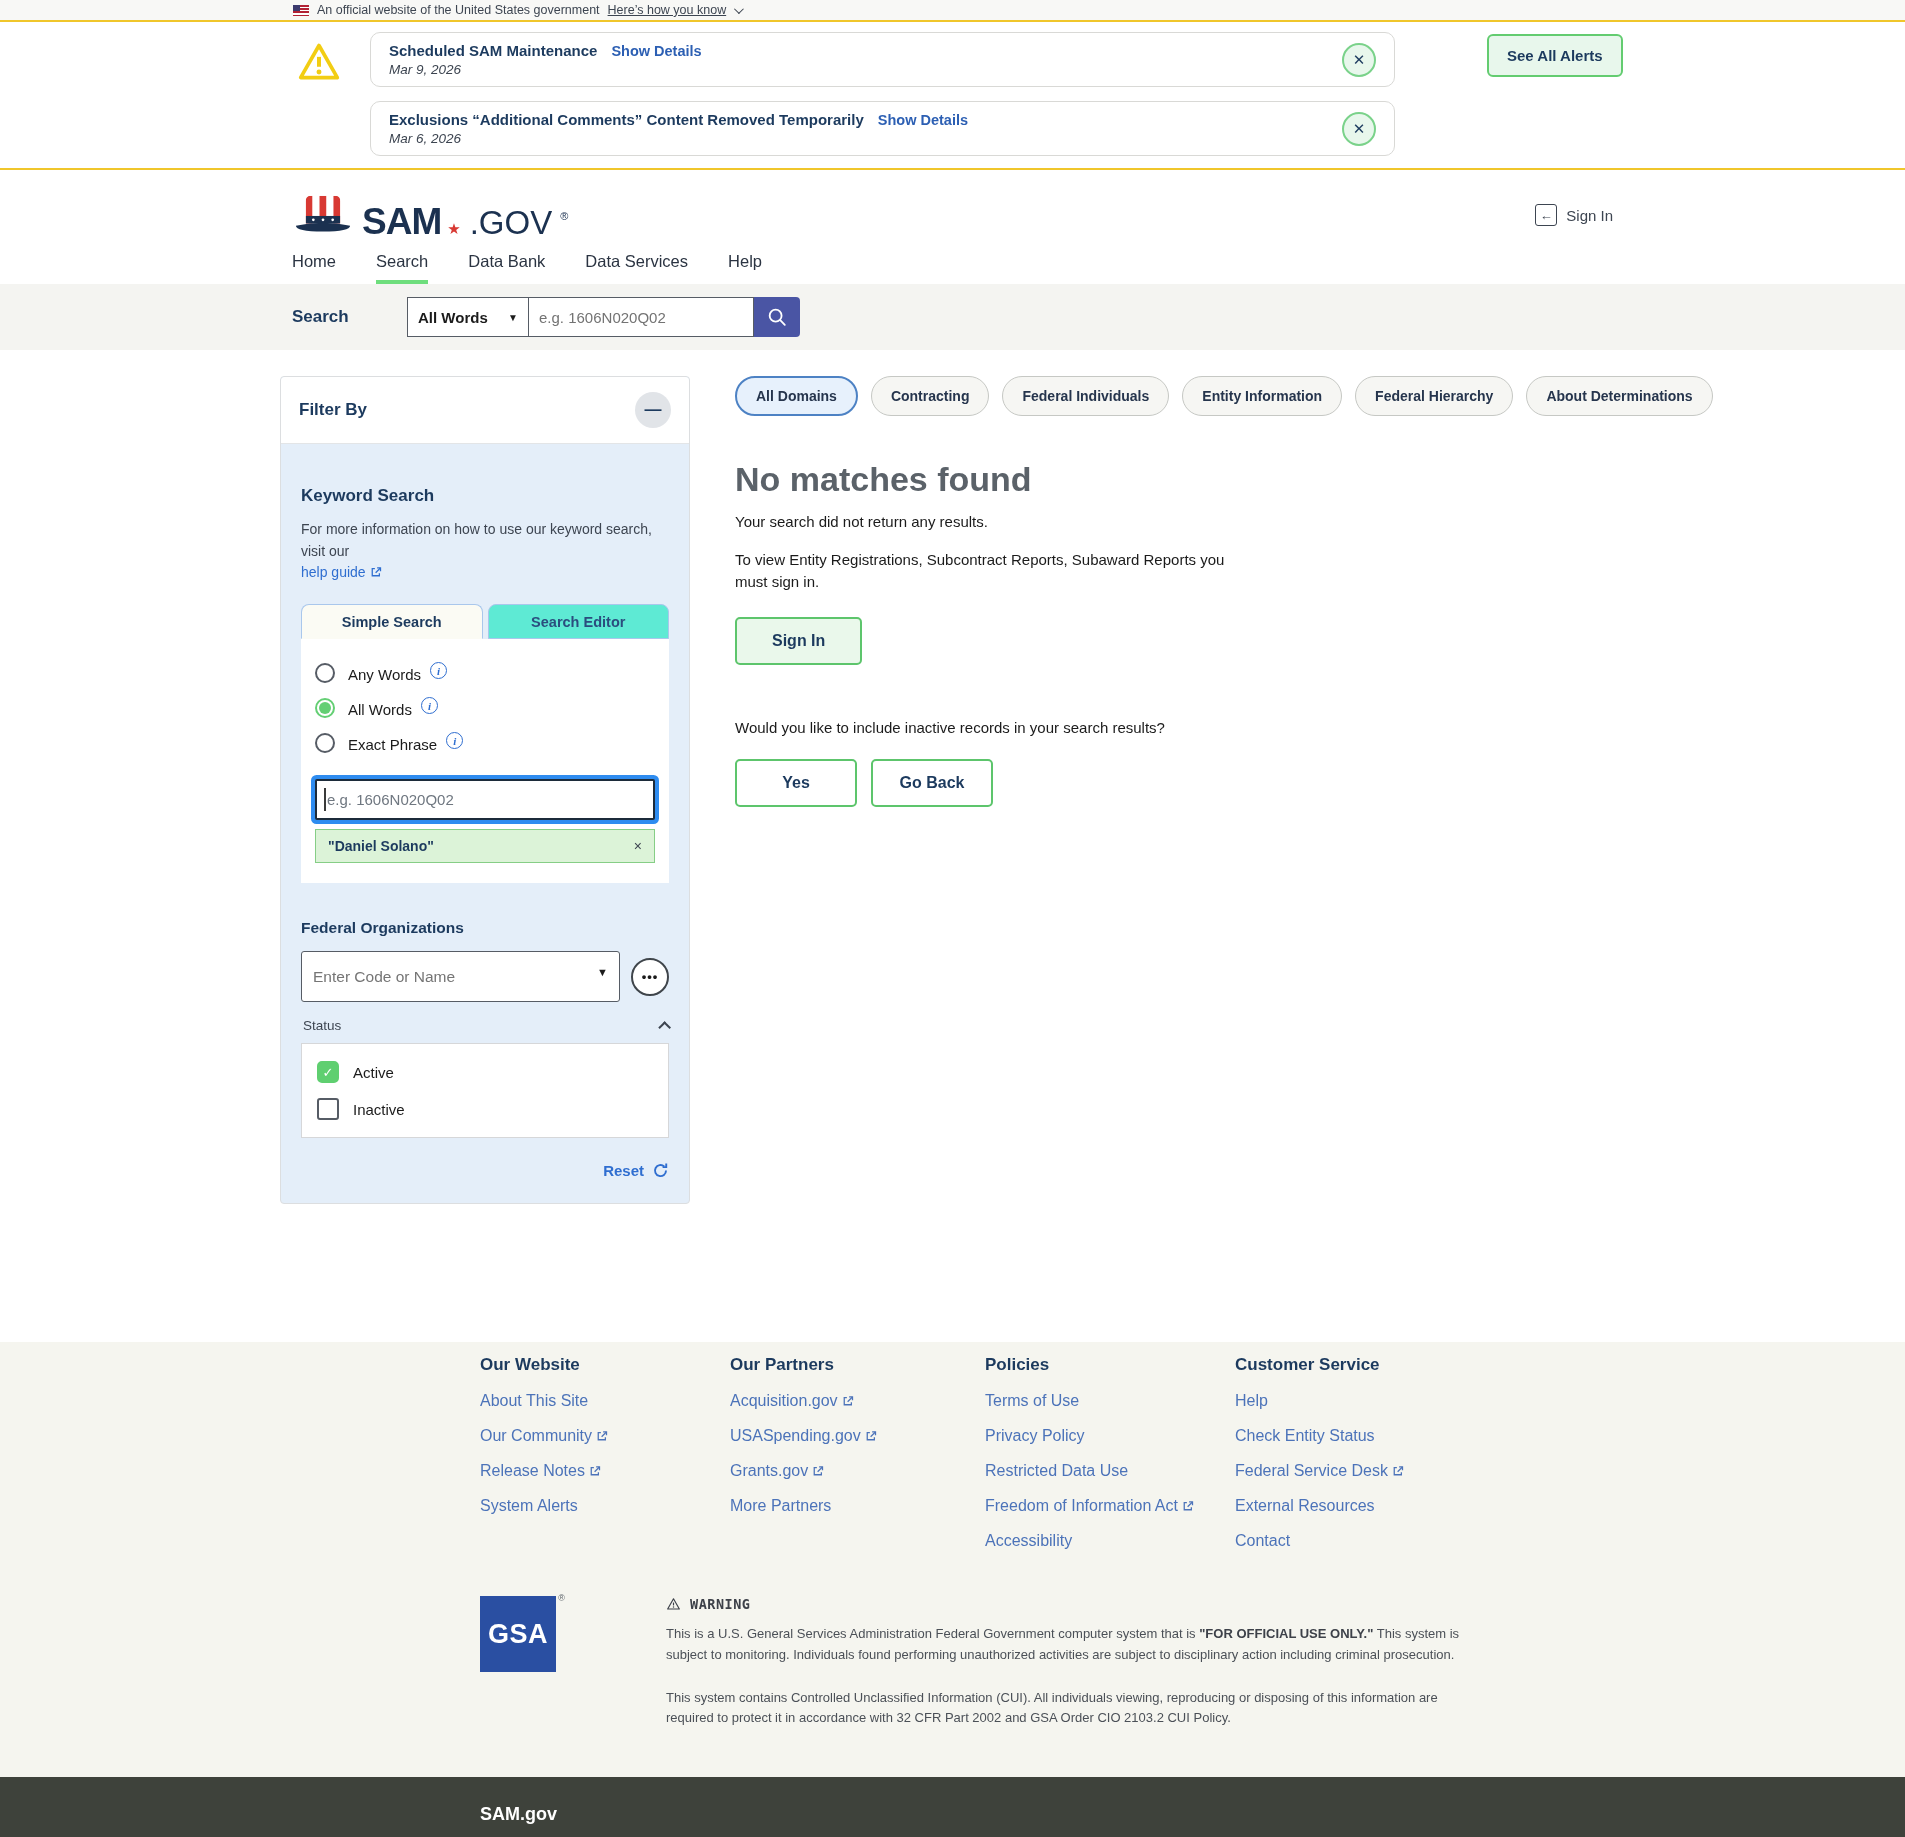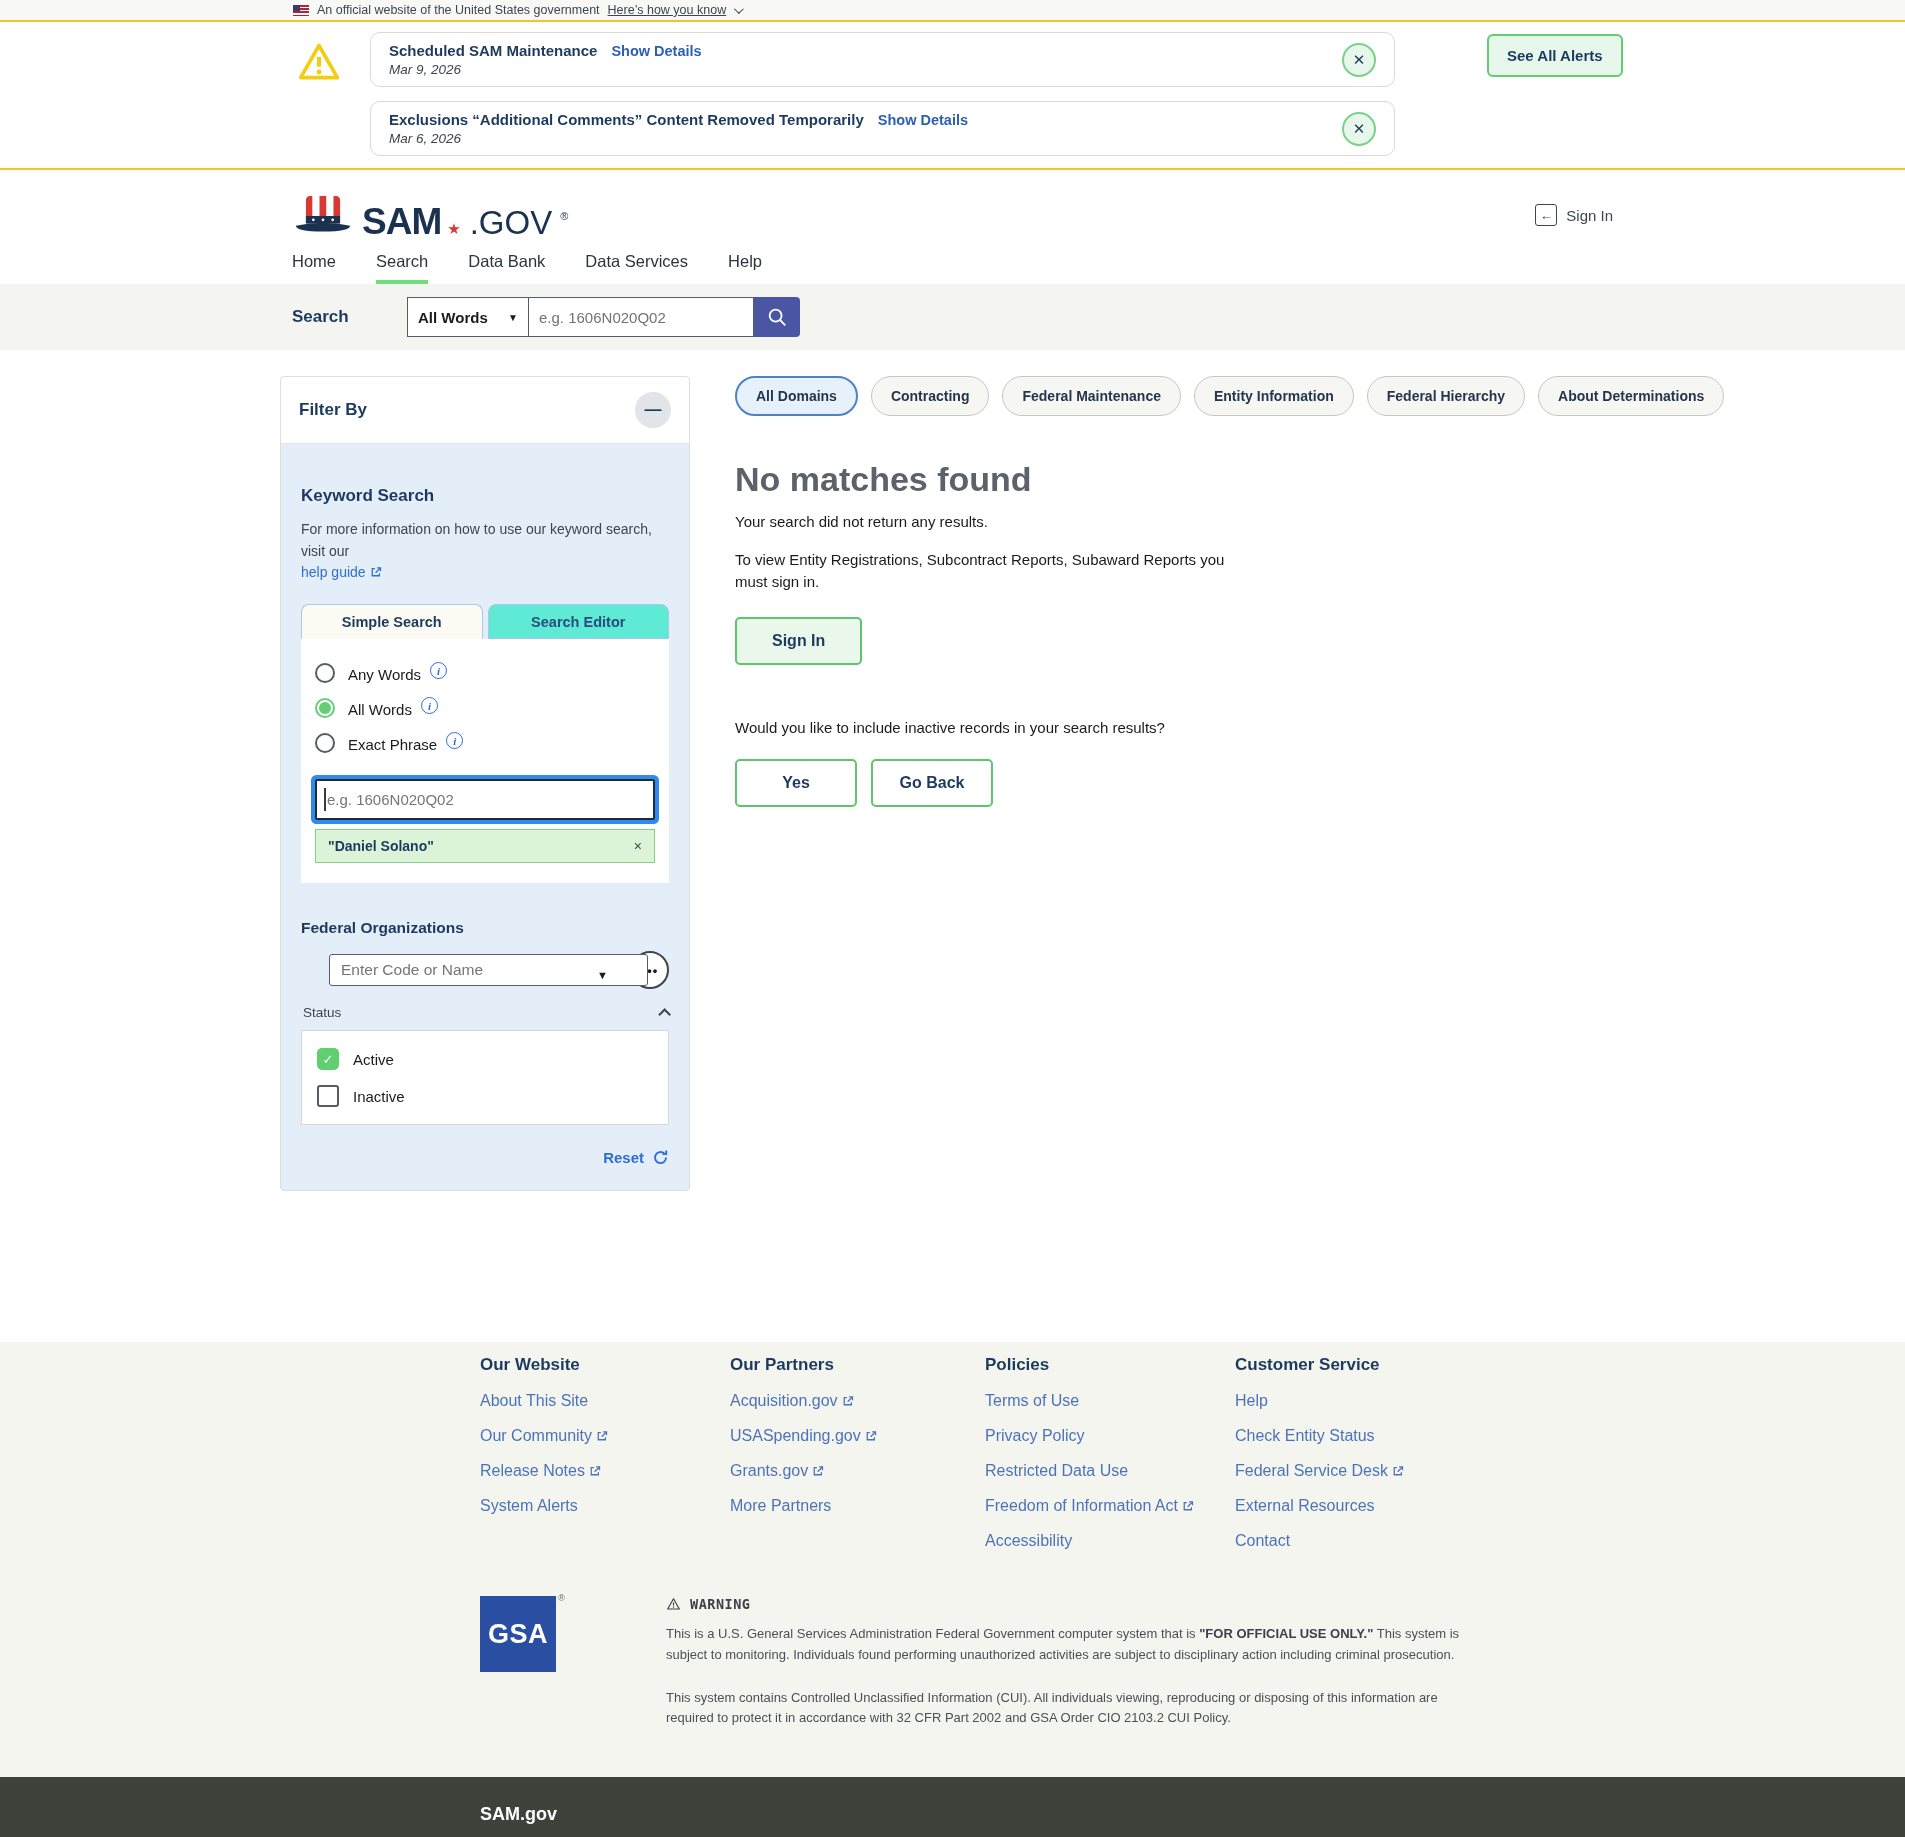--- a/index.html
+++ b/index.html
@@ -106,21 +106,21 @@
     box-shadow:0 0 0 4px #2e8cf0; padding:0 10px; font-size:15px; background:#fff; }
   .kw-input::placeholder { color:#6f7780; }
   .caret { position:absolute; left:9px; top:9px; width:1.5px; height:23px; background:#3a3a3a; }
   .kw-tag { margin-top:9px; background:#dcf3d8; border:1px solid #86ce86; padding:8px 12px;
     display:flex; align-items:center; justify-content:space-between; }
   .kw-tag .tag-label { font-size:14px; font-weight:bold; color:#1c3a5e; }
   .tag-x { font-size:14px; color:#3d4551; background:none; border:none; }
   .fo-heading { font-size:15.5px; font-weight:bold; color:#1c3a5e; margin-top:36px; }
   .fo-row { display:flex; align-items:center; margin-top:14px; gap:11px; }
   .fo-select { position:relative; flex:1; }
-  .fo-input { width:100%; height:32px; border:1.5px solid #565c65; border-radius:3px; padding:0 30px 0 11px; font-size:15.5px; background:#fff;margin-left:28px; }
+  .fo-input { width:100%; height:51px; border:1.5px solid #565c65; border-radius:3px; padding:0 30px 0 11px; font-size:15.5px; background:#fff; }
   .fo-input::placeholder { color:#757575; }
   .fo-select .tri { position:absolute; right:12px; top:15px; font-size:11px; color:#1b1b1b; }
   .dots-btn { width:38px; height:38px; border-radius:50%; background:#fff; border:2px solid #3f454b;
     color:#1b1b1b; font-size:13px; font-weight:bold; letter-spacing:1px; display:flex; align-items:center; justify-content:center; flex:0 0 38px; }
   .status-row { display:flex; align-items:center; justify-content:space-between; margin-top:16px; padding:0 2px; }
   .status-label { font-size:13.5px; color:#3d4551; }
   .chev-up { width:9px; height:9px; border-top:2px solid #3d4551; border-right:2px solid #3d4551;
     display:inline-block; transform:rotate(-45deg) translateY(3px); }
   .status-box { margin-top:10px; background:#fff; border:1px solid #d6d7d9; padding:17px 15px; }
   .check-row { display:flex; align-items:center; gap:14px; }
@@ -368,21 +368,21 @@
             <path d="M13.4 1.4 v3.4 h-3.4" fill="none" stroke="#2f6ed0" stroke-width="1.8"></path>
           </svg>
         </div>
       </div>
     </aside>
 
     <section class="results">
       <div class="pill-row" id="pill-row">
           <button class="pill active">All Domains</button>
           <button class="pill">Contracting</button>
-          <button class="pill">Federal Maintenance</button>
+          <button class="pill">Federal Individuals</button>
           <button class="pill">Entity Information</button>
           <button class="pill">Federal Hierarchy</button>
           <button class="pill">About Determinations</button>
         </div>
       <h1 class="nm-title">No matches found</h1>
       <p class="nm-msg1">Your search did not return any results.</p>
       <p class="nm-msg2">To view Entity Registrations, Subcontract Reports, Subaward Reports you must sign in.</p>
       <button class="btn-green signin-btn">Sign In</button>
       <p class="nm-question">Would you like to include inactive records in your search results?</p>
       <div class="yn-row">

